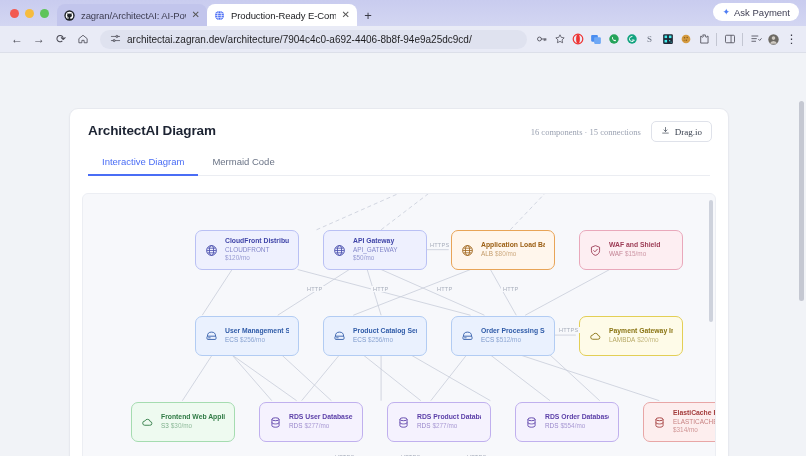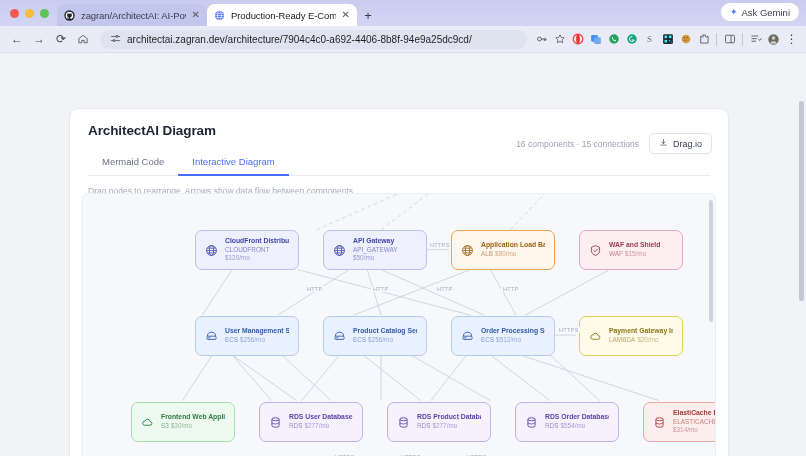--- a/index.html
+++ b/index.html
@@ -92,22 +92,22 @@
     width: 660px; height: 385px;
     background: #ffffff; border: 1px solid #e7e9ef;
     border-radius: 9px;
     box-shadow: 0 1px 2px rgba(16,24,40,0.04);
     overflow: hidden;
   }
 
   .card-head { padding: 14px 18px 0 18px; position: relative; }
   .page-title { font-size: 13.5px; font-weight: 700; color: #1d2433; letter-spacing: -0.1px; }
   .head-right {
-    position: absolute; right: 16px; top: 24px;
-    display: flex; align-items: center; gap: 10px;
+    position: absolute; right: 16px; top: 12px;
+    display: flex; align-items: center; gap: 10px; font-family: Liberation Serif, serif;
   }
   .meta-text { font-size: 8.5px; color: #9aa1b1; }
   .drawio-btn {
     display: flex; align-items: center; gap: 5px;
     border: 1px solid #dfe2ea; border-radius: 5px;
     padding: 4px 9px; font-size: 9px; color: #39414f; background: #fff;
     cursor: pointer;
   }
 
   .tabs-row {
@@ -201,21 +201,21 @@
           </svg>
       </span>
       <span class="tab-title">Production-Ready E-Comme</span>
       <span class="tab-close">✕</span>
     </div>
 
     <div class="newtab">+</div>
 
     <div class="gemini-pill">
       <span class="spark">✦</span>
-      <span>Ask Gemini</span>
+      <span>Ask Payment</span>
     </div>
   </div>
 
   <div class="toolbar">
     <div class="navbtn">←</div>
     <div class="navbtn">→</div>
     <div class="navbtn">⟳</div>
     <div class="navbtn">
       <svg viewBox="0 0 16 16" width="12" height="12">
           <path d="M2.5 7.5L8 3l5.5 4.5V13H9.5v-3.2h-3V13H2.5z" fill="none" stroke="#4a4a55" stroke-width="1.1" stroke-linejoin="round"></path>
@@ -332,25 +332,24 @@
               <svg viewBox="0 0 16 16" width="9" height="9">
                   <path d="M8 2.6v7M5.2 7l2.8 2.6L10.8 7M3 12.6h10" fill="none" stroke="#39414f" stroke-width="1.2" stroke-linecap="round" stroke-linejoin="round"></path>
                 </svg>
             </span>
             <span>Drag.io</span>
           </span>
         </div>
       </div>
 
       <div class="tabs-row">
+        <div class="dtab sel">Interactive Diagram</div>
         <div class="dtab">Mermaid Code</div>
-        <div class="dtab sel">Interactive Diagram</div>
-      </div>
-
-      <div class="hint">Drag nodes to rearrange. Arrows show data flow between components.</div>
+      </div>
+
 
       <div class="canvas-wrap">
 
         <svg class="edges" viewBox="0 0 636 290" preserveAspectRatio="none">
           <g stroke="#c8cdd9" stroke-width="0.8" fill="none">
 
             <path d="M235 36 L330 -6" stroke-dasharray="4 3"></path>
             <path d="M300 36 L355 -6" stroke-dasharray="4 3"></path>
             <path d="M430 36 L470 -6" stroke-dasharray="4 3"></path>
 

